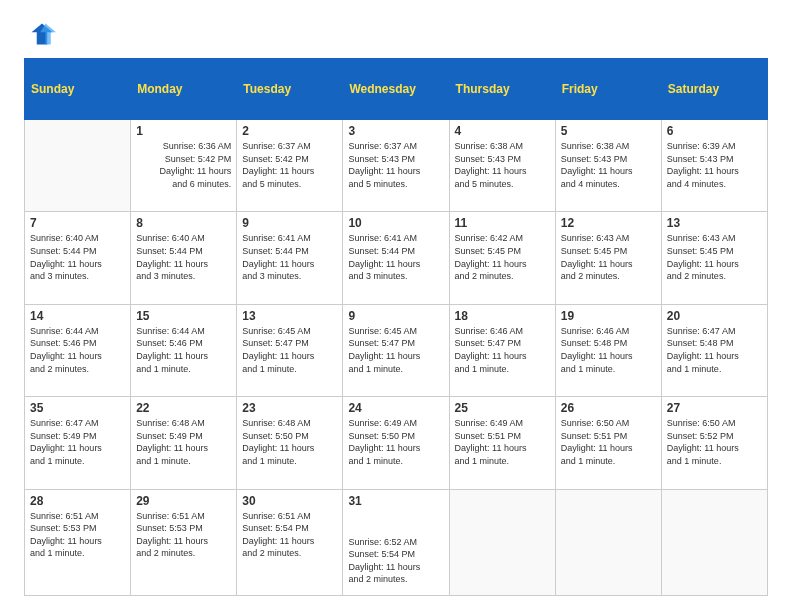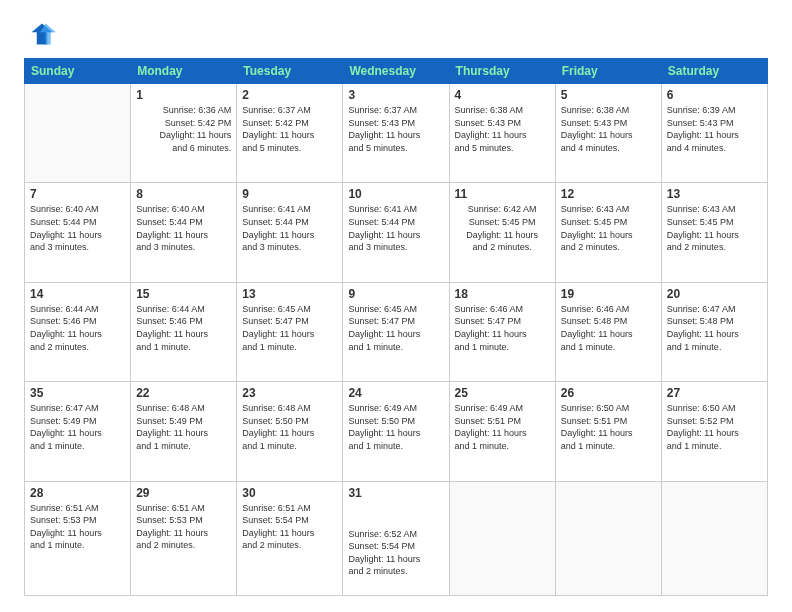--- a/index.html
+++ b/index.html
@@ -64,25 +64,25 @@
     }
     .calendar {
       flex: 1;
       border: 1px solid #ccc;
       border-collapse: collapse;
       width: 100%;
       table-layout: fixed;
     }
     .calendar th {
       background-color: #1565C0;
-      color: #86efac;
+      color: #fde047;
       font-size: 12px;
       font-weight: bold;
       text-align: left;
-      padding: 5px 6px;
+      padding: 23px 6px;
       border: 1px solid #1565C0;
       margin-left: 48px;
     }
     .calendar td {
       border: 1px solid #ccc;
       vertical-align: top;
       padding: 4px 5px;
       font-size: 9.5px;
       color: #333;
       height: 88px;
@@ -206,21 +206,21 @@
           </td>
           <td>
             <span class="day-num">10</span>
             <div class="cell-info" style="white-space: pre-line;">Sunrise: 6:41 AM
 Sunset: 5:44 PM
 Daylight: 11 hours
 and 3 minutes.</div>
           </td>
           <td>
             <span class="day-num">11</span>
-            <div class="cell-info" style="white-space: pre-line; text-align: center;">Sunrise: 6:42 AM
+            <div class="cell-info" style="white-space: pre-line;">Sunrise: 6:42 AM
 Sunset: 5:45 PM
 Daylight: 11 hours
 and 2 minutes.</div>
           </td>
           <td>
             <span class="day-num">12</span>
             <div class="cell-info" style="white-space: pre-line;">Sunrise: 6:43 AM
 Sunset: 5:45 PM
 Daylight: 11 hours
 and 2 minutes.</div>

